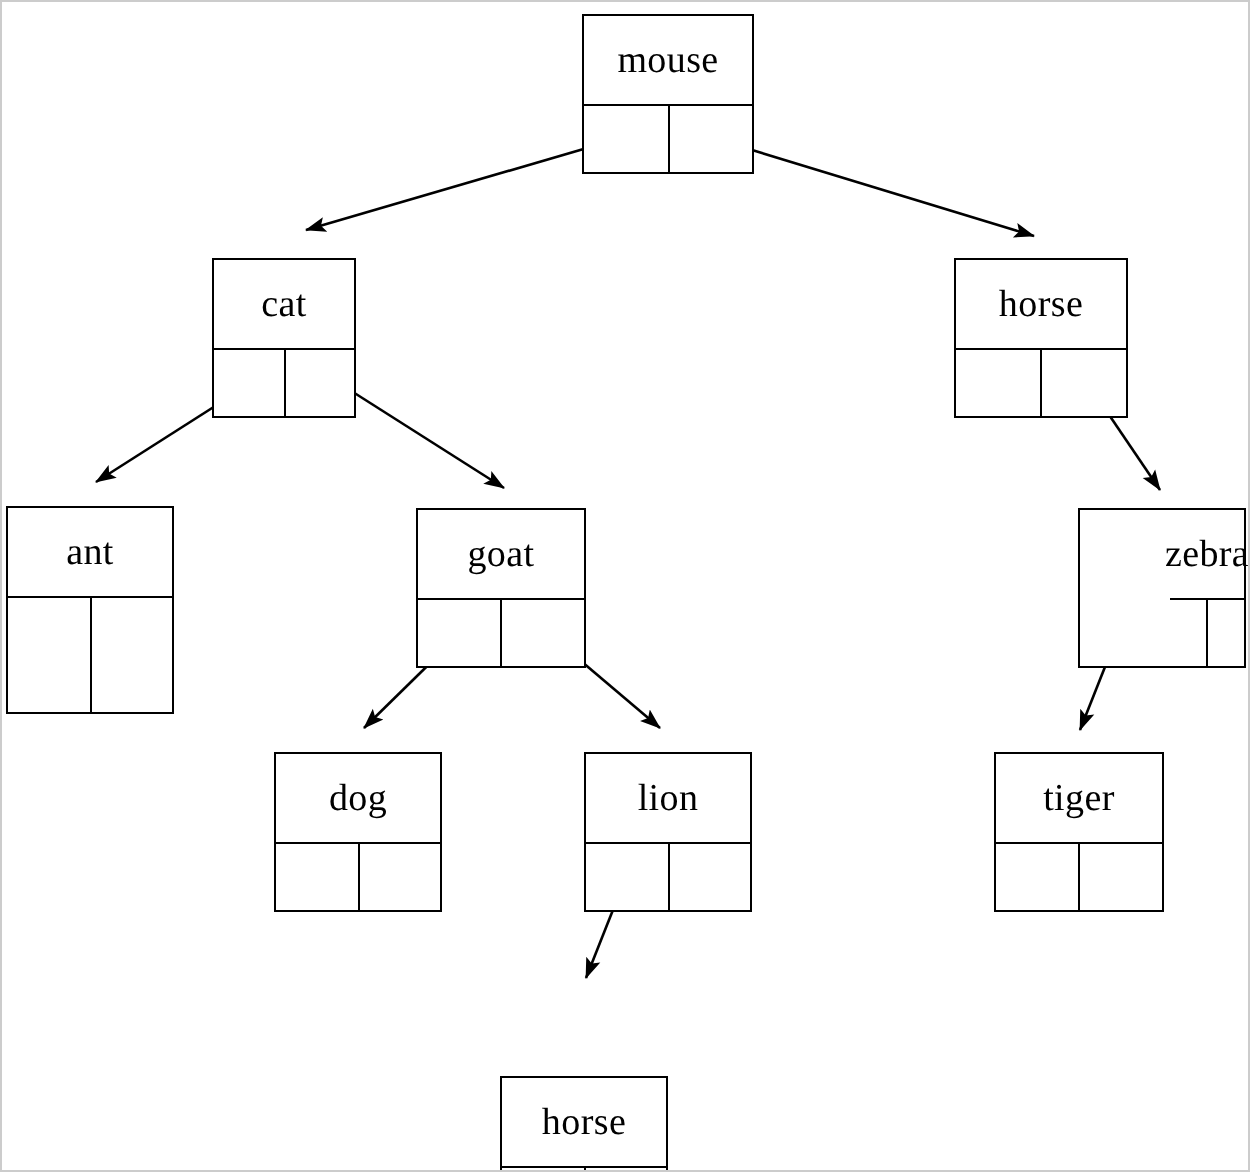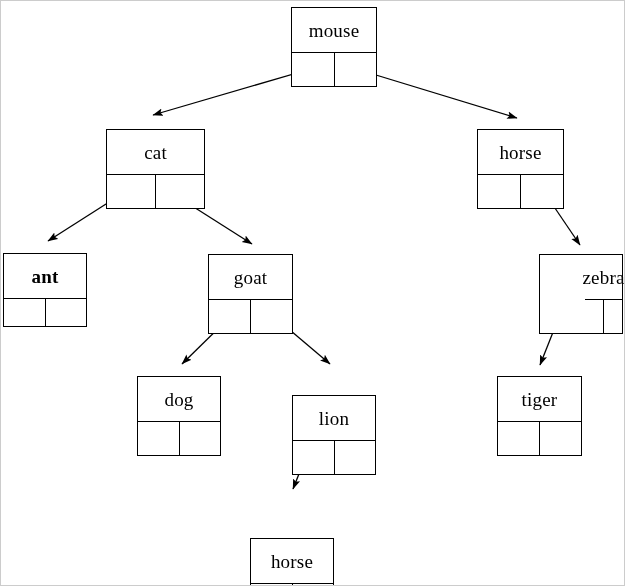--- a/index.html
+++ b/index.html
@@ -83,35 +83,35 @@
   </svg>
 
   <div id="nodes-layer">
       <div class="node" style="left: 290px; top: 6px; width: 86px; height: 80px; border-color: rgb(0, 0, 0);">
         <div class="node-label" style="border-bottom-color: rgb(0, 0, 0);">mouse</div>
         <div class="node-ptrs">
           <div class="ptr-cell left" style="border-right-color: rgb(0, 0, 0);"></div>
           <div class="ptr-cell right"></div>
         </div>
       </div>
-      <div class="node" style="left: 105px; top: 128px; width: 99px; height: 80px; border-color: rgb(0, 0, 0);">
+      <div class="node" style="left: 105px; top: 128px; width: 72px; height: 80px; border-color: rgb(0, 0, 0);">
         <div class="node-label" style="border-bottom-color: rgb(0, 0, 0);">cat</div>
         <div class="node-ptrs">
           <div class="ptr-cell left" style="border-right-color: rgb(0, 0, 0);"></div>
           <div class="ptr-cell right"></div>
         </div>
       </div>
       <div class="node" style="left: 476px; top: 128px; width: 87px; height: 80px; border-color: rgb(0, 0, 0);">
         <div class="node-label" style="border-bottom-color: rgb(0, 0, 0);">horse</div>
         <div class="node-ptrs">
           <div class="ptr-cell left" style="border-right-color: rgb(0, 0, 0);"></div>
           <div class="ptr-cell right"></div>
         </div>
       </div>
-      <div class="node" style="left: 2px; top: 252px; width: 84px; height: 74px; border-color: rgb(0, 0, 0); font-weight: bold;">
+      <div class="node" style="left: 2px; top: 252px; width: 84px; height: 104px; border-color: rgb(0, 0, 0);">
         <div class="node-label" style="border-bottom-color: rgb(0, 0, 0);">ant</div>
         <div class="node-ptrs">
           <div class="ptr-cell left" style="border-right-color: rgb(0, 0, 0);"></div>
           <div class="ptr-cell right"></div>
         </div>
       </div>
       <div class="node" style="left: 207px; top: 253px; width: 85px; height: 80px; border-color: rgb(0, 0, 0);">
         <div class="node-label" style="border-bottom-color: rgb(0, 0, 0);">goat</div>
         <div class="node-ptrs">
           <div class="ptr-cell left" style="border-right-color: rgb(0, 0, 0);"></div>
@@ -125,21 +125,21 @@
           <div class="ptr-cell right"></div>
         </div>
       </div>
       <div class="node" style="left: 136px; top: 375px; width: 84px; height: 80px; border-color: rgb(0, 0, 0);">
         <div class="node-label" style="border-bottom-color: rgb(0, 0, 0);">dog</div>
         <div class="node-ptrs">
           <div class="ptr-cell left" style="border-right-color: rgb(0, 0, 0);"></div>
           <div class="ptr-cell right"></div>
         </div>
       </div>
-      <div class="node" style="left: 291px; top: 394px; width: 84px; height: 80px; border-color: rgb(0, 0, 0);">
+      <div class="node" style="left: 291px; top: 375px; width: 84px; height: 80px; border-color: rgb(0, 0, 0);">
         <div class="node-label" style="border-bottom-color: rgb(0, 0, 0);">lion</div>
         <div class="node-ptrs">
           <div class="ptr-cell left" style="border-right-color: rgb(0, 0, 0);"></div>
           <div class="ptr-cell right"></div>
         </div>
       </div>
       <div class="node" style="left: 496px; top: 375px; width: 85px; height: 80px; border-color: rgb(0, 0, 0);">
         <div class="node-label" style="border-bottom-color: rgb(0, 0, 0);">tiger</div>
         <div class="node-ptrs">
           <div class="ptr-cell left" style="border-right-color: rgb(0, 0, 0);"></div>

